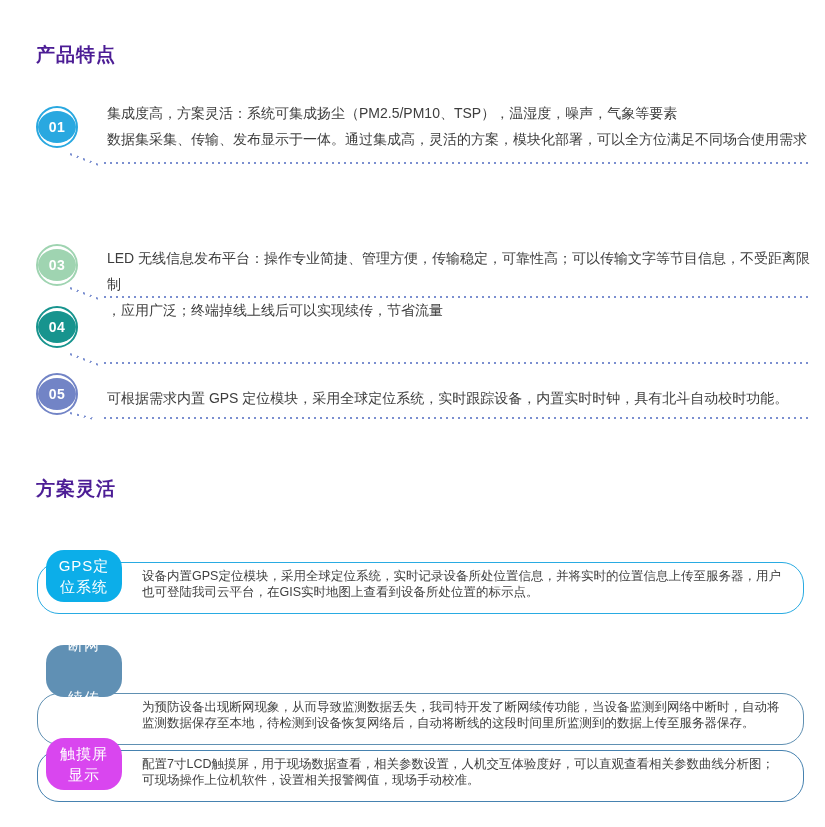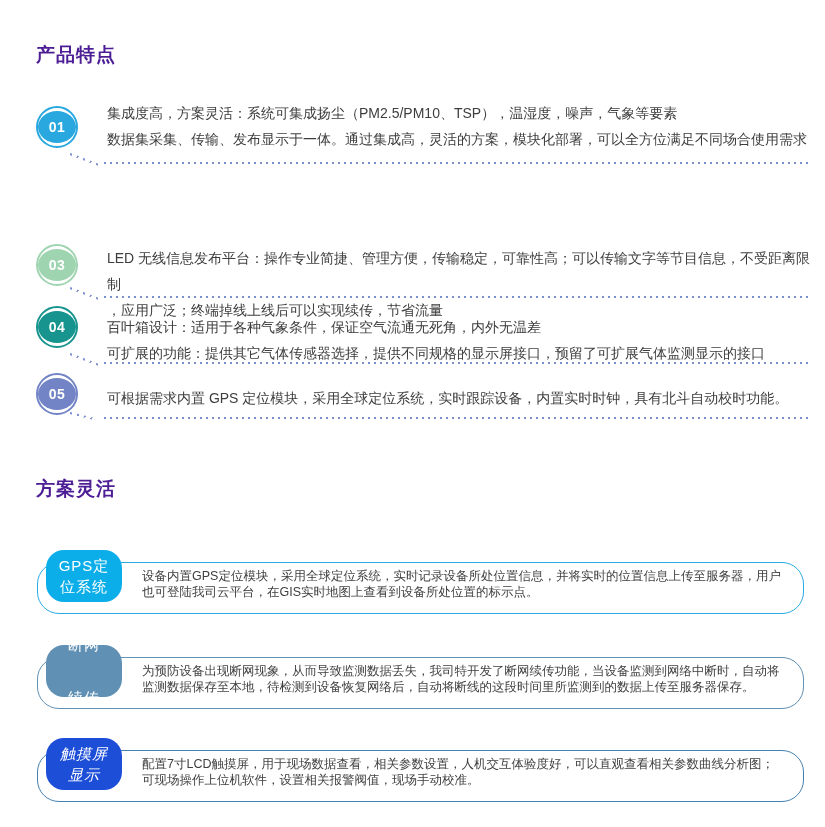--- a/index.html
+++ b/index.html
@@ -91,24 +91,20 @@
       <div>，应用广泛；终端掉线上线后可以实现续传，节省流量</div>
     </div>
     <span class="dot-diag"></span>
     <span class="dot-h"></span>
   </div>
 
   <div class="feature-item" style="top: 306px; height: 58px; --dc: #7b8fd0;">
     <div class="circle" style="top: 0px; border-color: rgb(23, 148, 142);">
       <span class="circle-inner" style="background-color: rgb(23, 148, 142);">04</span>
     </div>
-    <div class="feature-text" style="top:8px;">
-      <div>百叶箱设计：适用于各种气象条件，保证空气流通无死角，内外无温差</div>
-      <div>可扩展的功能：提供其它气体传感器选择，提供不同规格的显示屏接口，预留了可扩展气体监测显示的接口</div>
-    </div>
     <span class="dot-diag"></span>
     <span class="dot-h"></span>
   </div>
 
   <div class="feature-item" style="top: 372px; height: 47px; --dc: #7b8fd0;">
     <div class="circle" style="top: 1px; border-color: rgb(114, 132, 198);">
       <span class="circle-inner" style="background-color: rgb(114, 132, 198);">05</span>
     </div>
     <div class="feature-text" style="top:13px;">
       <div>可根据需求内置 GPS 定位模块，采用全球定位系统，实时跟踪设备，内置实时时钟，具有北斗自动校时功能。</div>
@@ -123,32 +119,32 @@
     <div class="func-pill" style="border-color: rgb(41, 171, 226);">
       <div class="func-text">设备内置GPS定位模块，采用全球定位系统，实时记录设备所处位置信息，并将实时的位置信息上传至服务器，用户也可登陆我司云平台，在GIS实时地图上查看到设备所处位置的标示点。</div>
     </div>
     <div class="func-badge" style="background-color: rgb(12, 174, 233);">
       <div>GPS定</div>
       <div>位系统</div>
     </div>
   </div>
 
   <div class="func-card" style="top:645px;">
-    <div class="func-pill" style="border-color: rgb(96, 144, 178);">
+    <div class="func-pill" style="border-color: rgb(96, 144, 178); margin-top: 36px;">
       <div class="func-text">为预防设备出现断网现象，从而导致监测数据丢失，我司特开发了断网续传功能，当设备监测到网络中断时，自动将监测数据保存至本地，待检测到设备恢复网络后，自动将断线的这段时间里所监测到的数据上传至服务器保存。</div>
     </div>
     <div class="func-badge" style="background-color: rgb(96, 144, 180); gap: 32px;">
       <div>断网</div>
       <div>续传</div>
     </div>
   </div>
 
   <div class="func-card" style="top:738px;">
     <div class="func-pill" style="border-color: rgb(70, 130, 176);">
       <div class="func-text">配置7寸LCD触摸屏，用于现场数据查看，相关参数设置，人机交互体验度好，可以直观查看相关参数曲线分析图；可现场操作上位机软件，设置相关报警阀值，现场手动校准。</div>
     </div>
-    <div class="func-badge" style="background-color: #1d4ed8; font-style: italic;">
+    <div class="func-badge" style="background-color: #d946ef;">
       <div>触摸屏</div>
       <div>显示</div>
     </div>
   </div>
 
 </div>
 
 </body></html>

